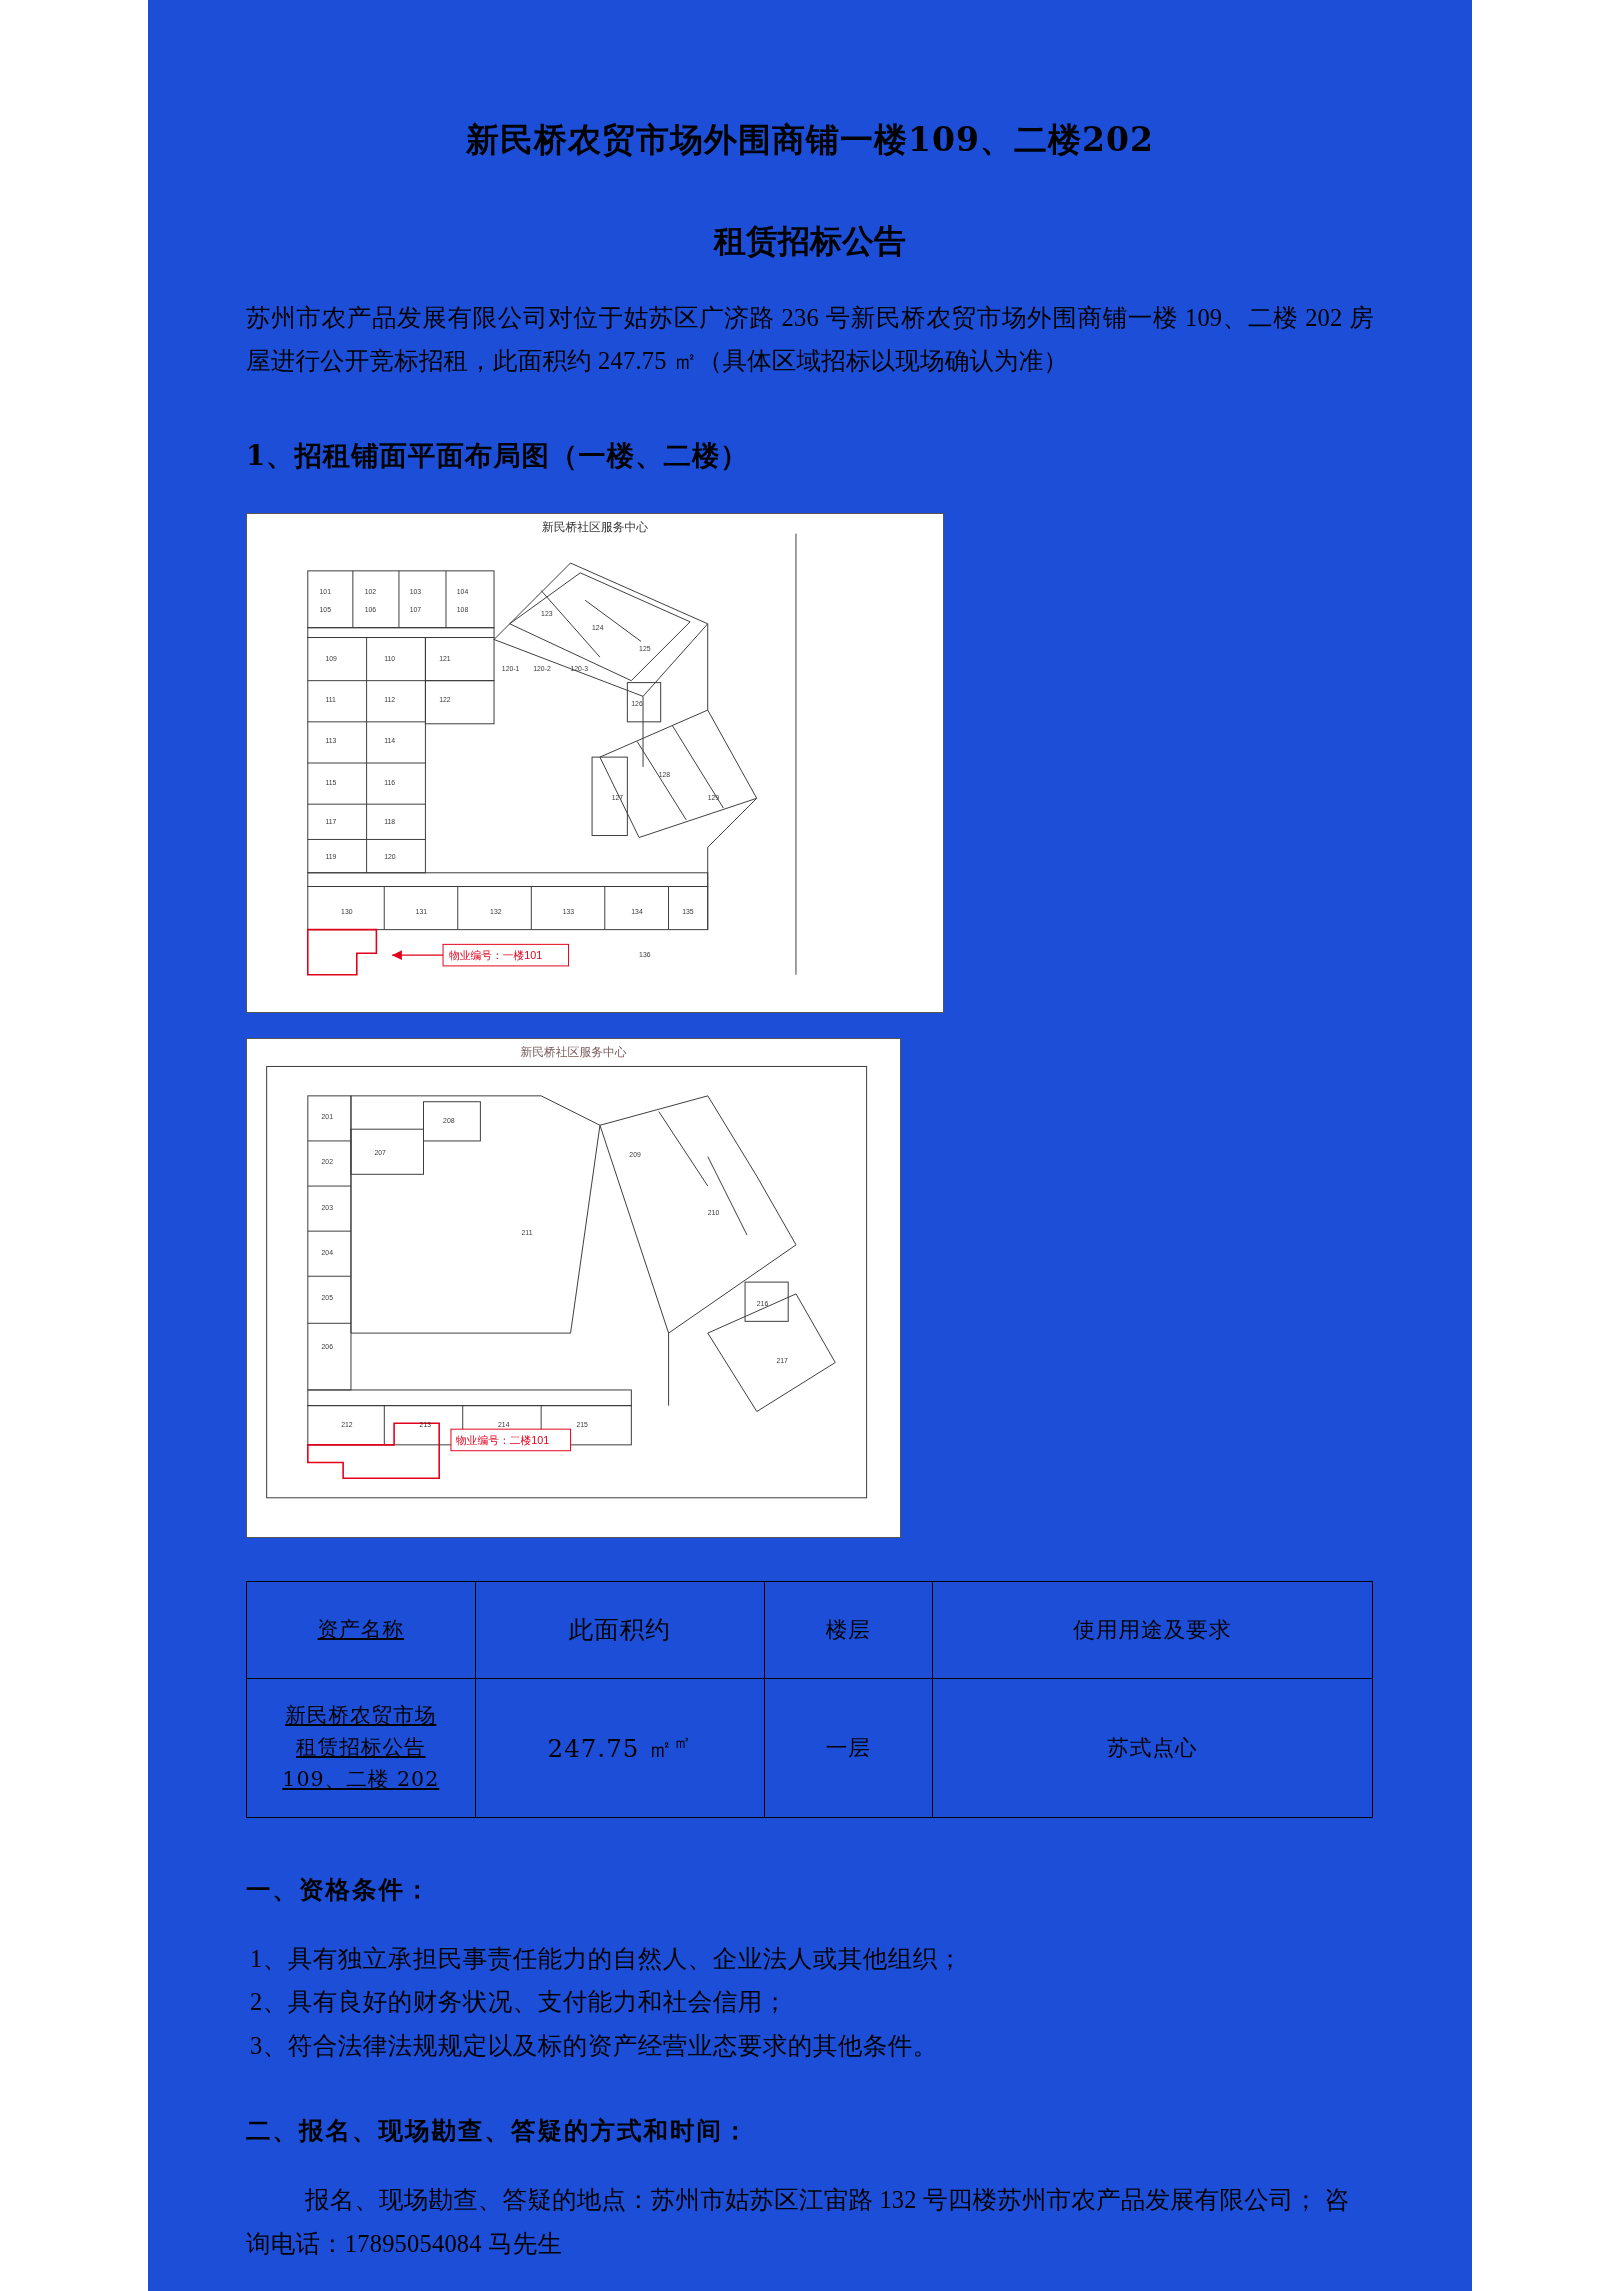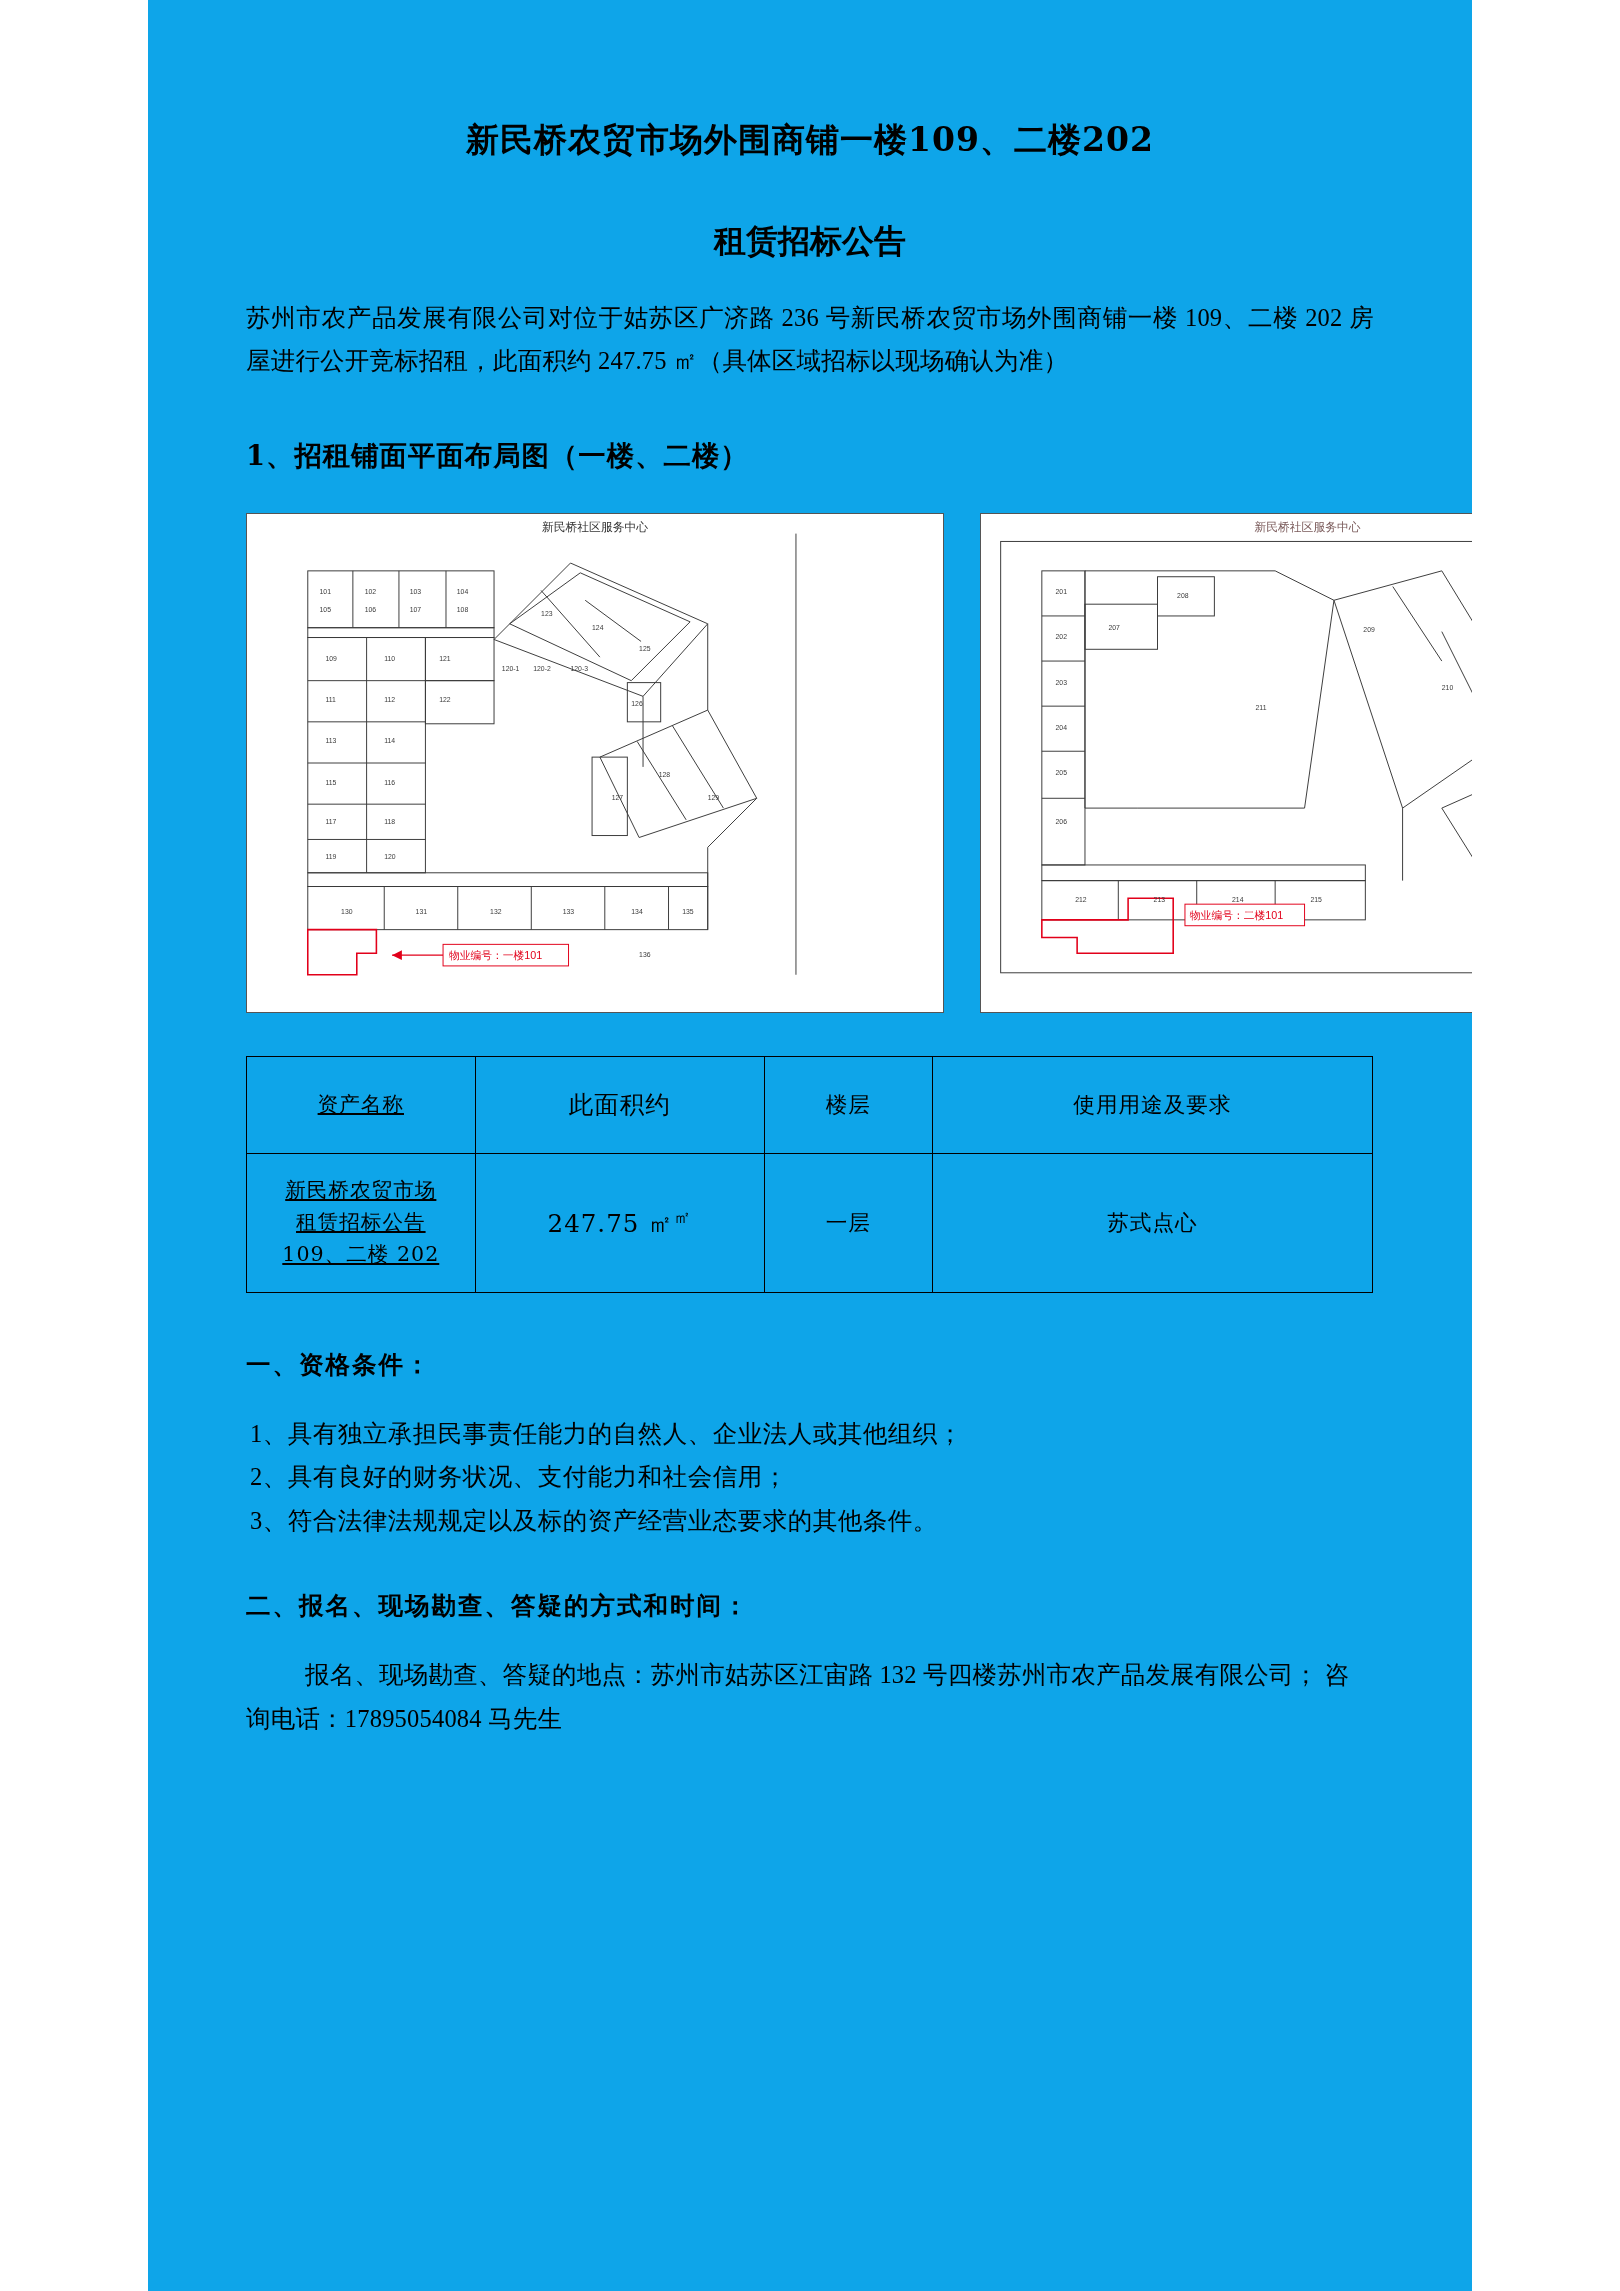--- a/index.html
+++ b/index.html
@@ -9,21 +9,21 @@
   }
   body {
     font-family: "Liberation Serif", serif;
     color: #000000;
   }
   .page {
     position: relative;
     width: 1324px;
     height: 2292px;
     margin: 0 auto;
-    background: #0ea5e9;
+    background: #1d4ed8;
     box-sizing: border-box;
     padding: 0;
     overflow: hidden;
   }
   .content {
     padding: 118px 98px 0 98px;
   }
   .doc-title {
     text-align: center;
     font-size: 33px;
@@ -48,23 +48,24 @@
   }
   .section-heading {
     font-size: 27.4px;
     font-weight: bold;
     margin: 0 0 39px 0;
     font-family: "DejaVu Serif", serif;
     letter-spacing: 1px;
   }
   .plan-wrap {
     display: flex;
-    gap: 36px;
+    gap: 25px;
     margin: 33px 0 43px 0;
     justify-content: flex-start;
+    flex-direction: column;
   }
   .plan {
     position: relative;
     border: 1px solid #555;
     background: #ffffff;
     box-sizing: border-box;
   }
   .plan.left { width: 698px; height: 500px; }
   .plan.right { width: 655px; height: 500px; }
   .plan-caption {

